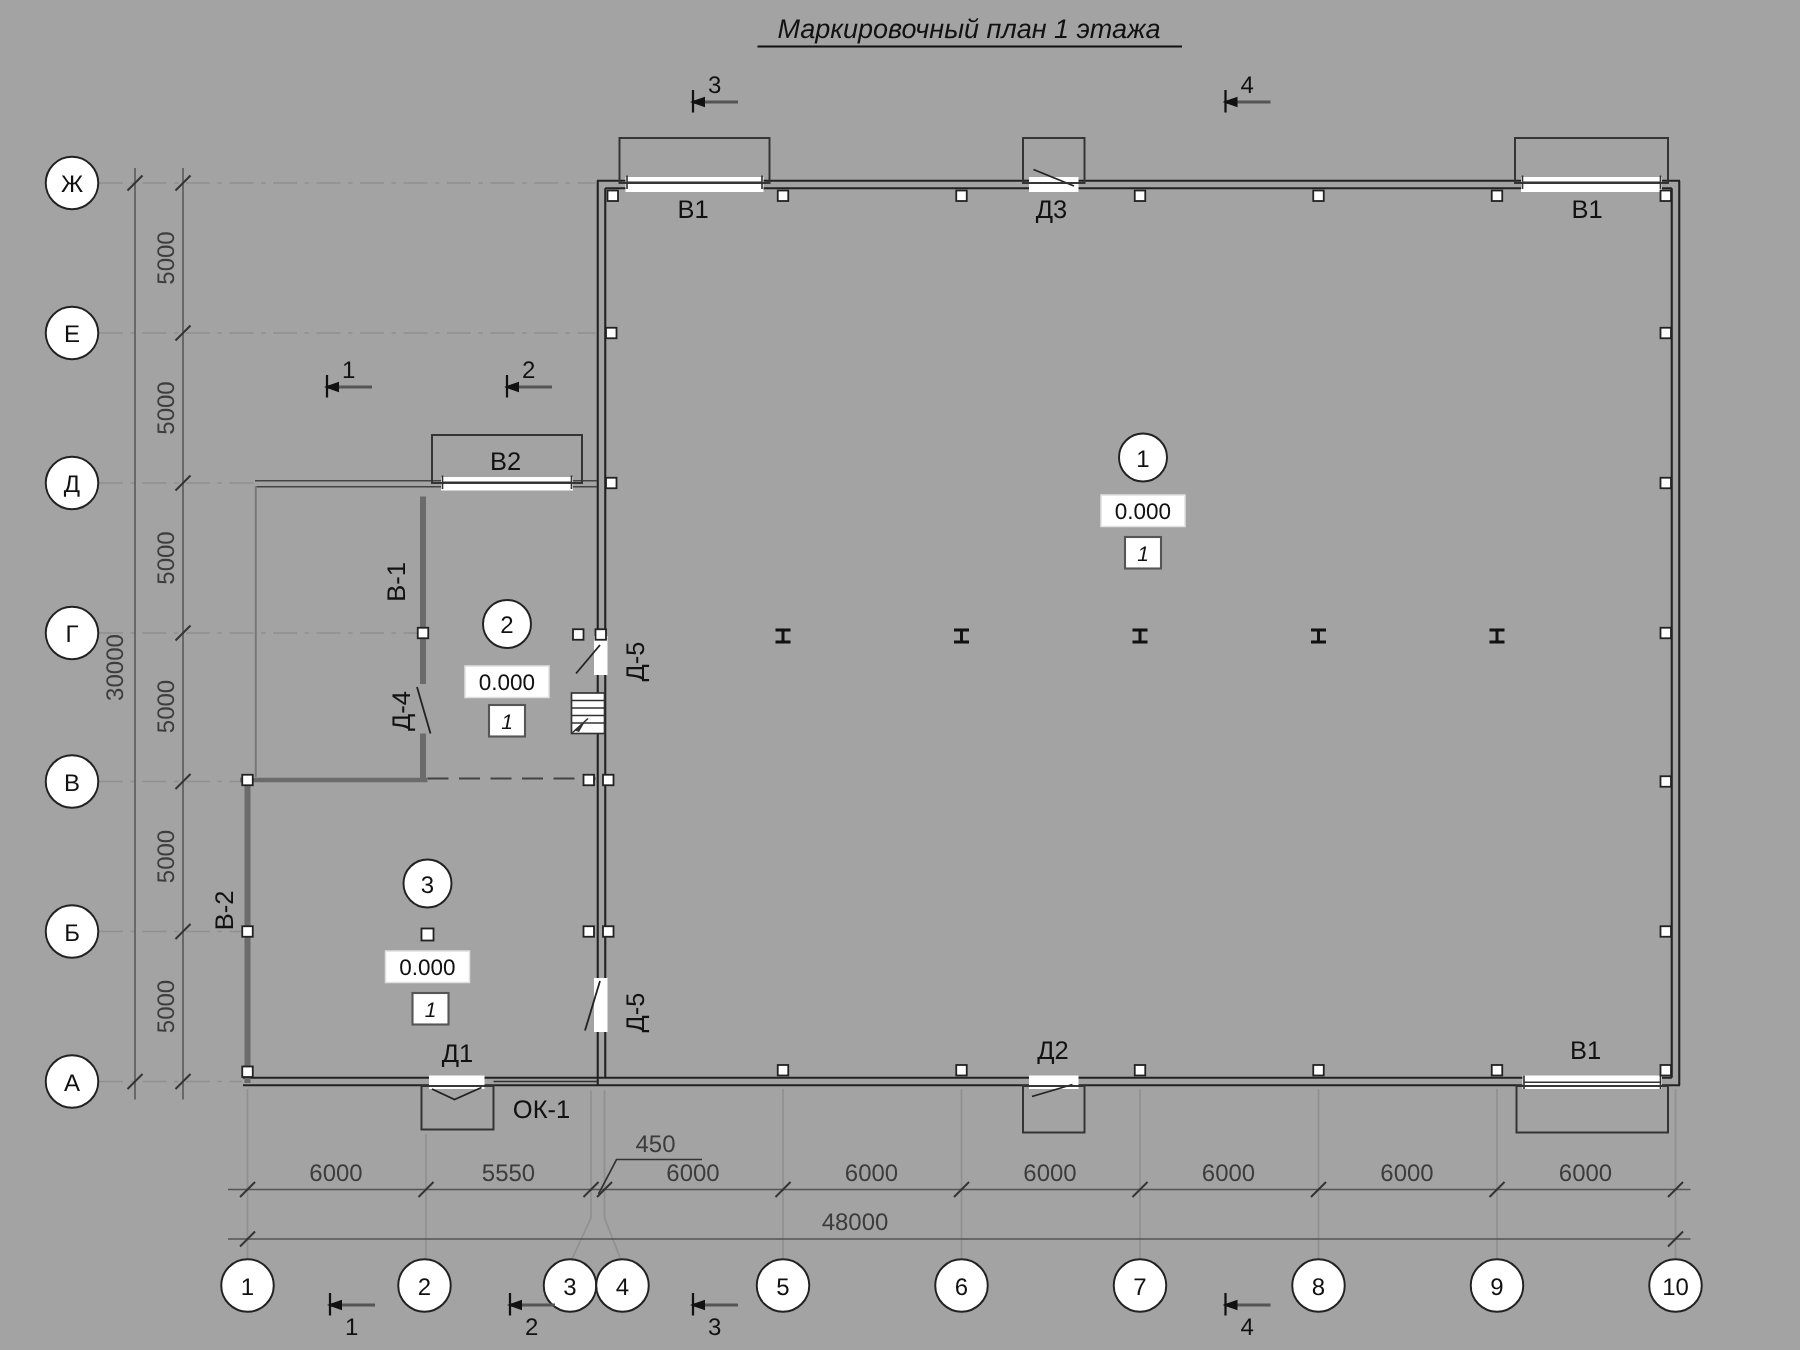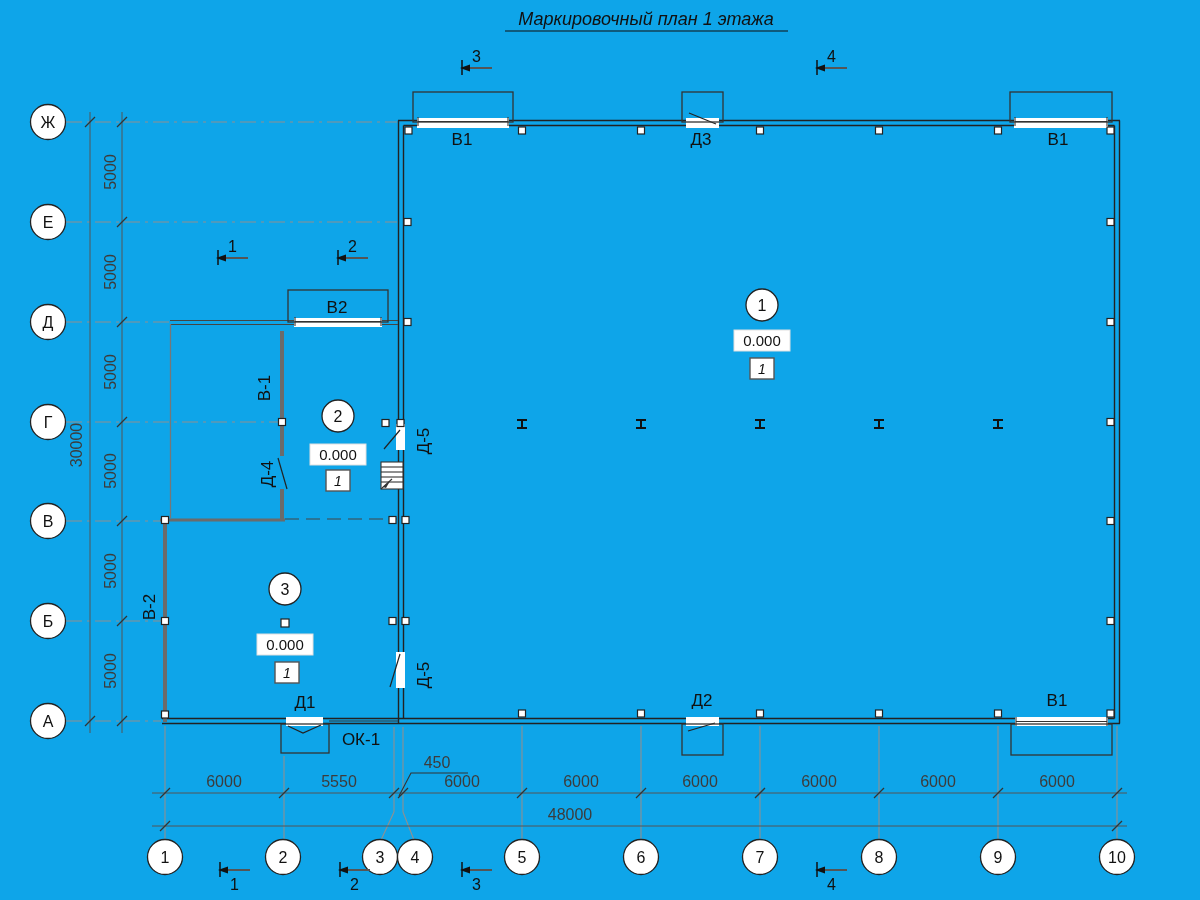--- a/index.html
+++ b/index.html
@@ -1,16 +1,16 @@
 <!DOCTYPE html>
 <html><head>
 <meta charset="utf-8">
 <style>
   html,body{margin:0;padding:0;background:#ffffff;}
-  .page{width:1200px;height:900px;background:#0ea5e9;position:relative;overflow:hidden;}
+  .page{width:1200px;height:900px;background:#a3a3a3;position:relative;overflow:hidden;}
   svg{display:block;font-family:"Liberation Sans",sans-serif;}
   text{fill:#111;}
   .t-title{font-size:18px;font-style:italic;}
   .t-label{font-size:17px;}
   .t-dim{font-size:16px;fill:#3c3c3c;}
   .t-axis{font-size:16px;}
   .t-sec{font-size:16px;}
   .t-elev{font-size:15px;}
   .t-fin{font-size:14px;font-style:italic;}
   .wall{stroke:#222;stroke-width:1.4;fill:none;}

